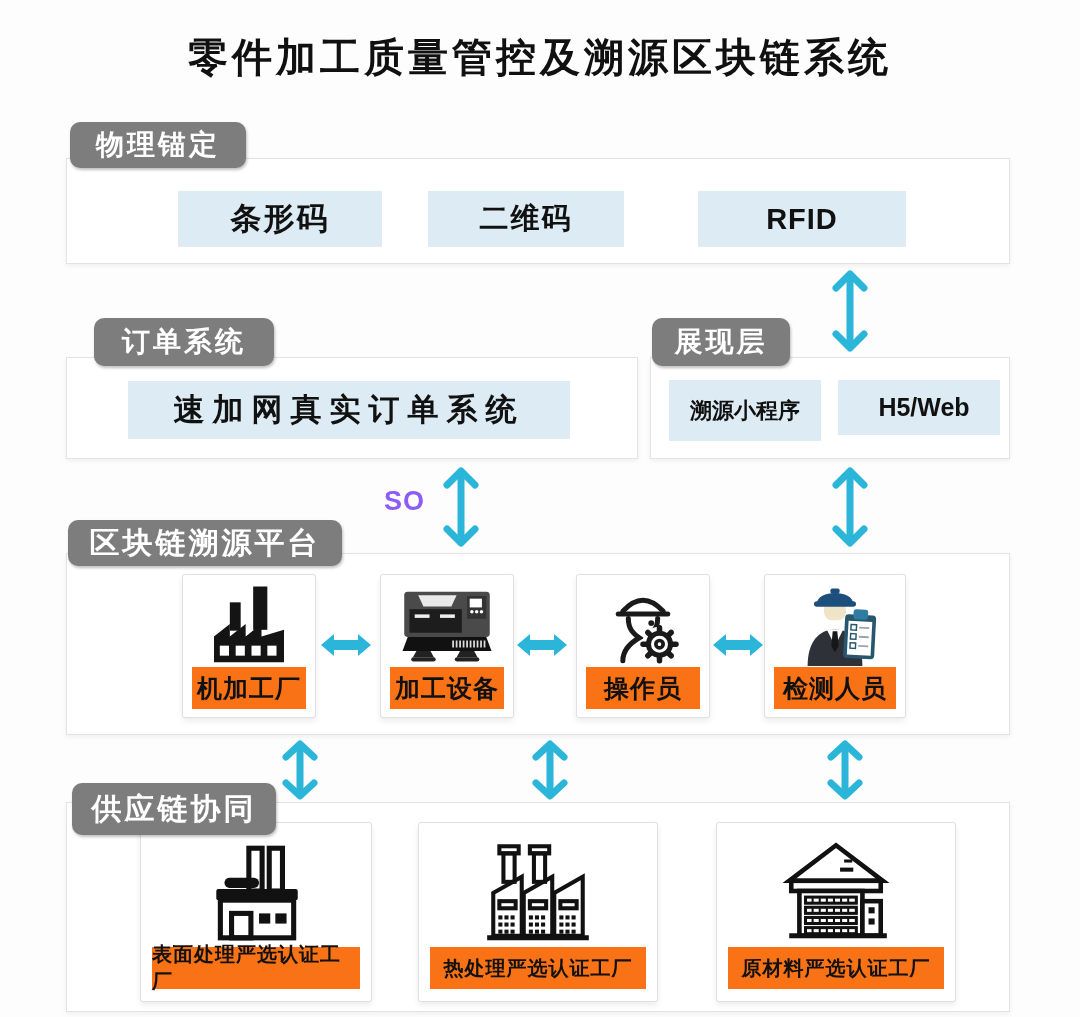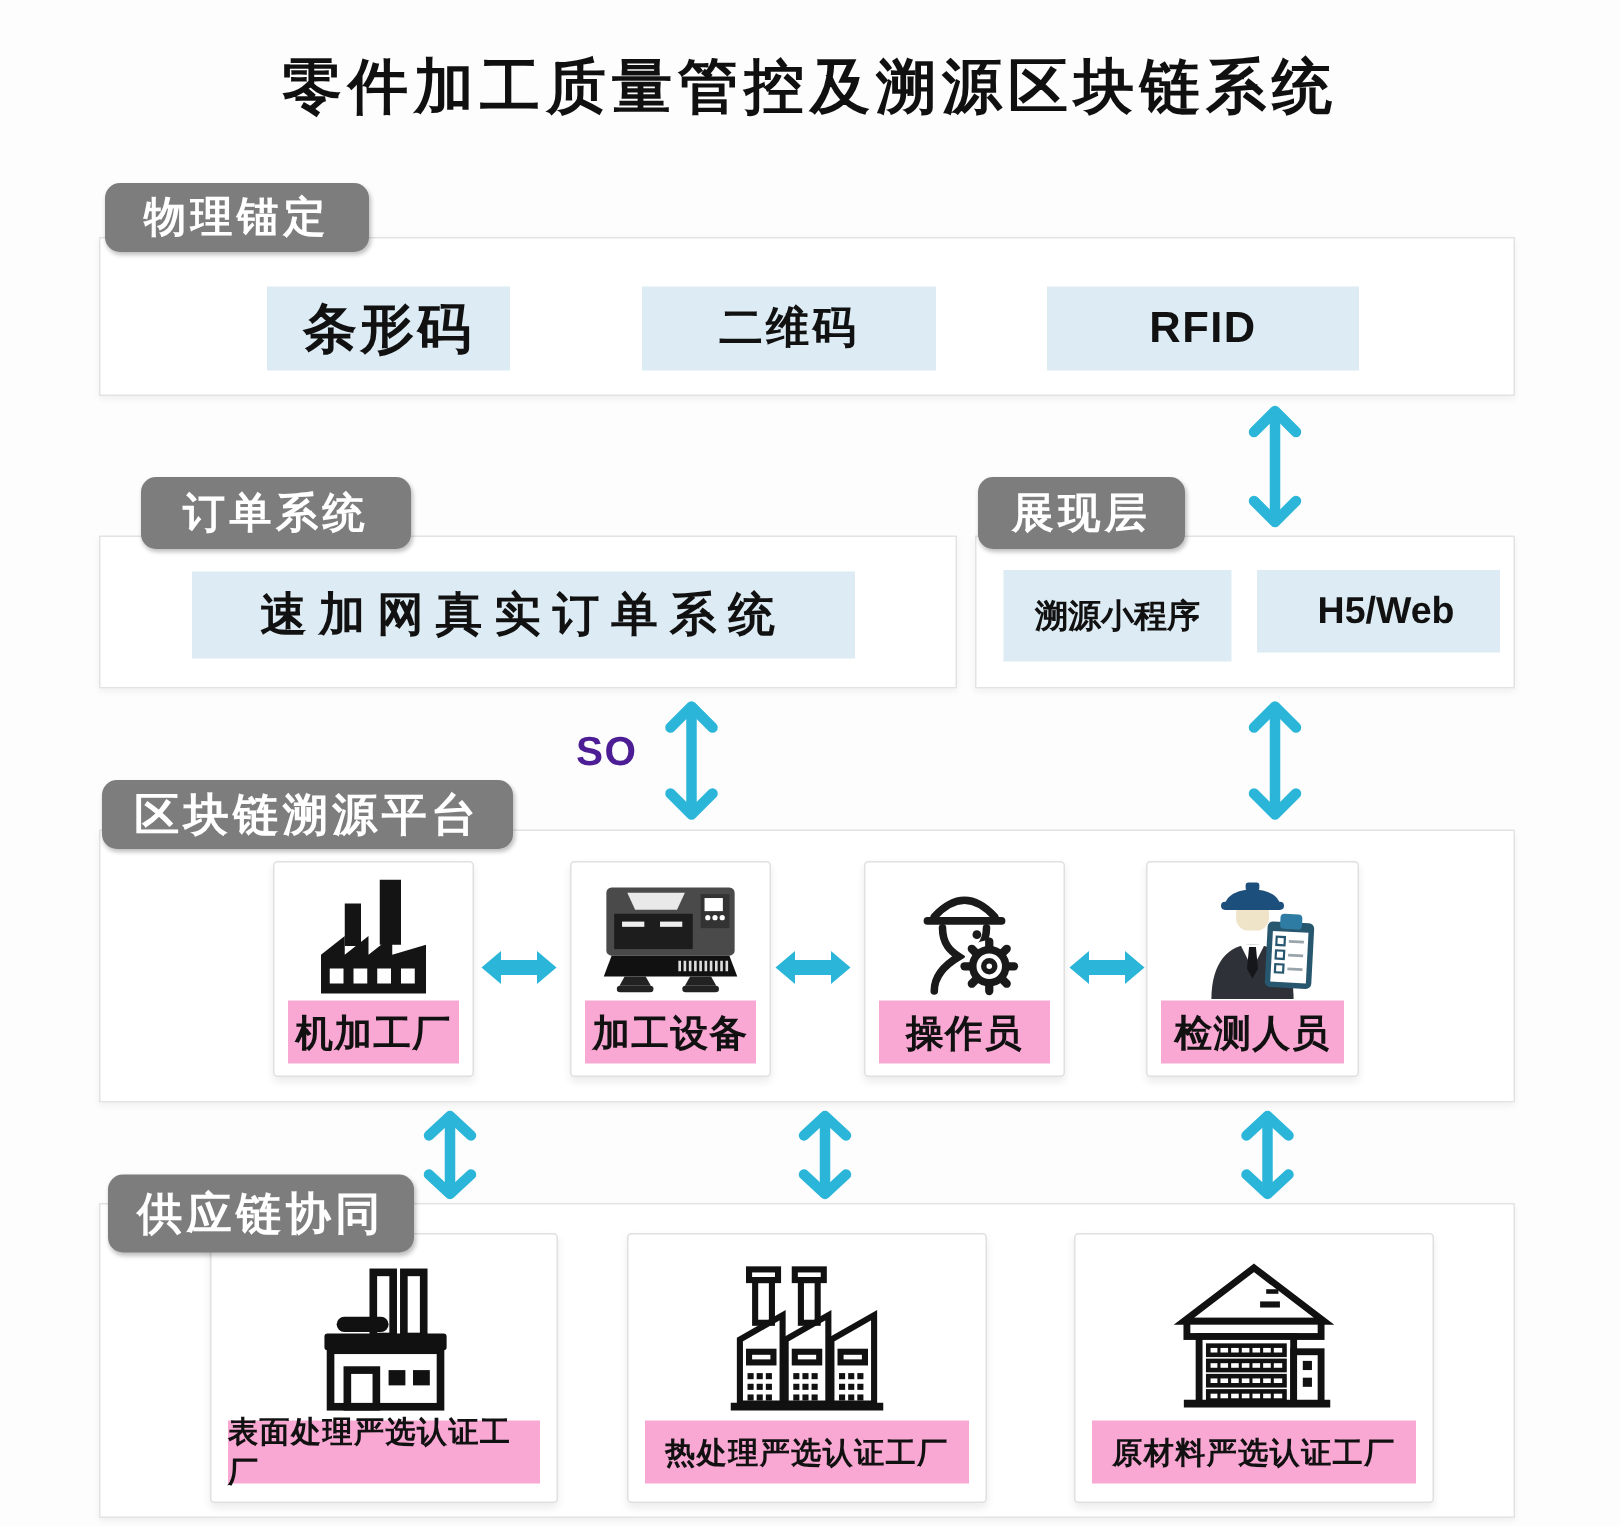--- a/index.html
+++ b/index.html
@@ -25,43 +25,43 @@
   .chip{
     position:absolute;background:#ddecf4;color:#111;
     display:flex;align-items:center;justify-content:center;font-weight:bold;
   }
   .card{
     position:absolute;background:#ffffff;border:1px solid #e0e0e0;border-radius:3px;
     box-shadow:0 3px 6px rgba(0,0,0,.08);
   }
   .card-icon{position:absolute;left:0;right:0;display:flex;align-items:center;justify-content:center;}
   .card-label{
-    position:absolute;background:#f9a8d4;color:#111;
+    position:absolute;background:#f97316;color:#111;
     display:flex;align-items:center;justify-content:center;font-weight:bold;
   }
   .pcard{top:574px;height:142px;}
   .pcard .card-icon{top:4px;height:90px;}
   .pcard .card-label{left:9px;right:9px;bottom:8px;height:42px;font-size:25px;letter-spacing:1px;}
   .scard{top:822px;height:178px;}
   .scard .card-icon{top:8px;height:120px;}
   .scard .card-label{left:11px;right:11px;bottom:12px;height:42px;font-size:20px;letter-spacing:1px;}
   .arrow{position:absolute;}
   .so-text{
     position:absolute;left:384px;top:486px;
-    color:#4c1d95;font-weight:bold;font-size:27px;letter-spacing:1px;
+    color:#8b5cf6;font-weight:bold;font-size:27px;letter-spacing:1px;
   }
 </style>
 </head>
 <body>
 
 <h1 class="page-title">零件加工质量管控及溯源区块链系统</h1>
 
 <div class="panel" style="left:66px;top:158px;width:942px;height:104px;"></div>
 <div class="tab" style="left:70px;top:122px;width:176px;height:46px;font-size:28px;">物理锚定</div>
-<div class="chip" style="left:178px;top:191px;width:162px;height:56px;font-size:36px;letter-spacing:2px;">条形码</div>
+<div class="chip" style="left:178px;top:191px;width:204px;height:56px;font-size:31px;letter-spacing:2px;">条形码</div>
 <div class="chip" style="left:428px;top:191px;width:196px;height:56px;font-size:29px;letter-spacing:2px;">二维码</div>
 <div class="chip" style="left:698px;top:191px;width:208px;height:56px;font-size:29px;letter-spacing:1px;">RFID</div>
 
 <div class="arrow" style="left:828px;top:267px;">
   <svg width="44" height="88" viewBox="0 0 44 88">
     <g stroke="#2bb6d9" stroke-width="7" fill="none" stroke-linecap="round" stroke-linejoin="round">
       <path d="M22 10 V78"></path>
         <path d="M8 21 L22 7 L36 21"></path>
         <path d="M8 67 L22 81 L36 67"></path>
     </g>

